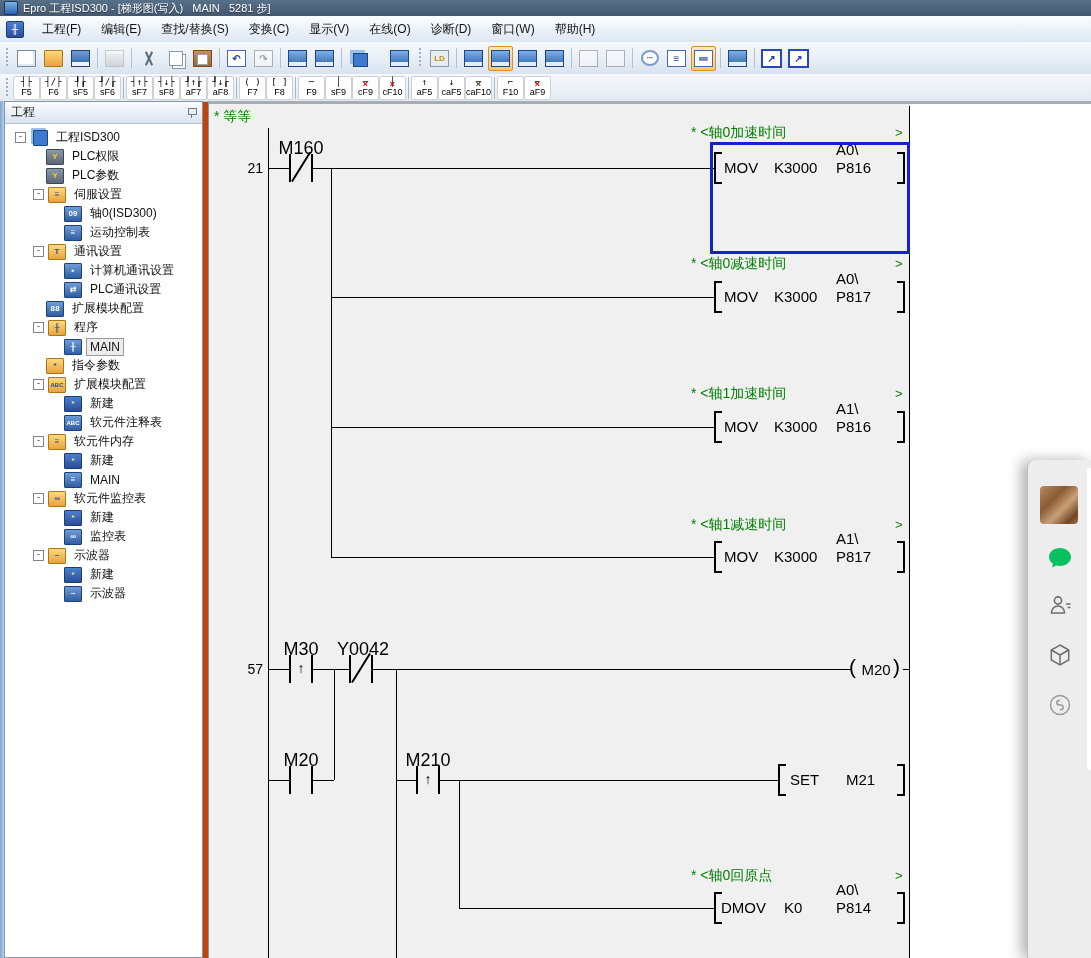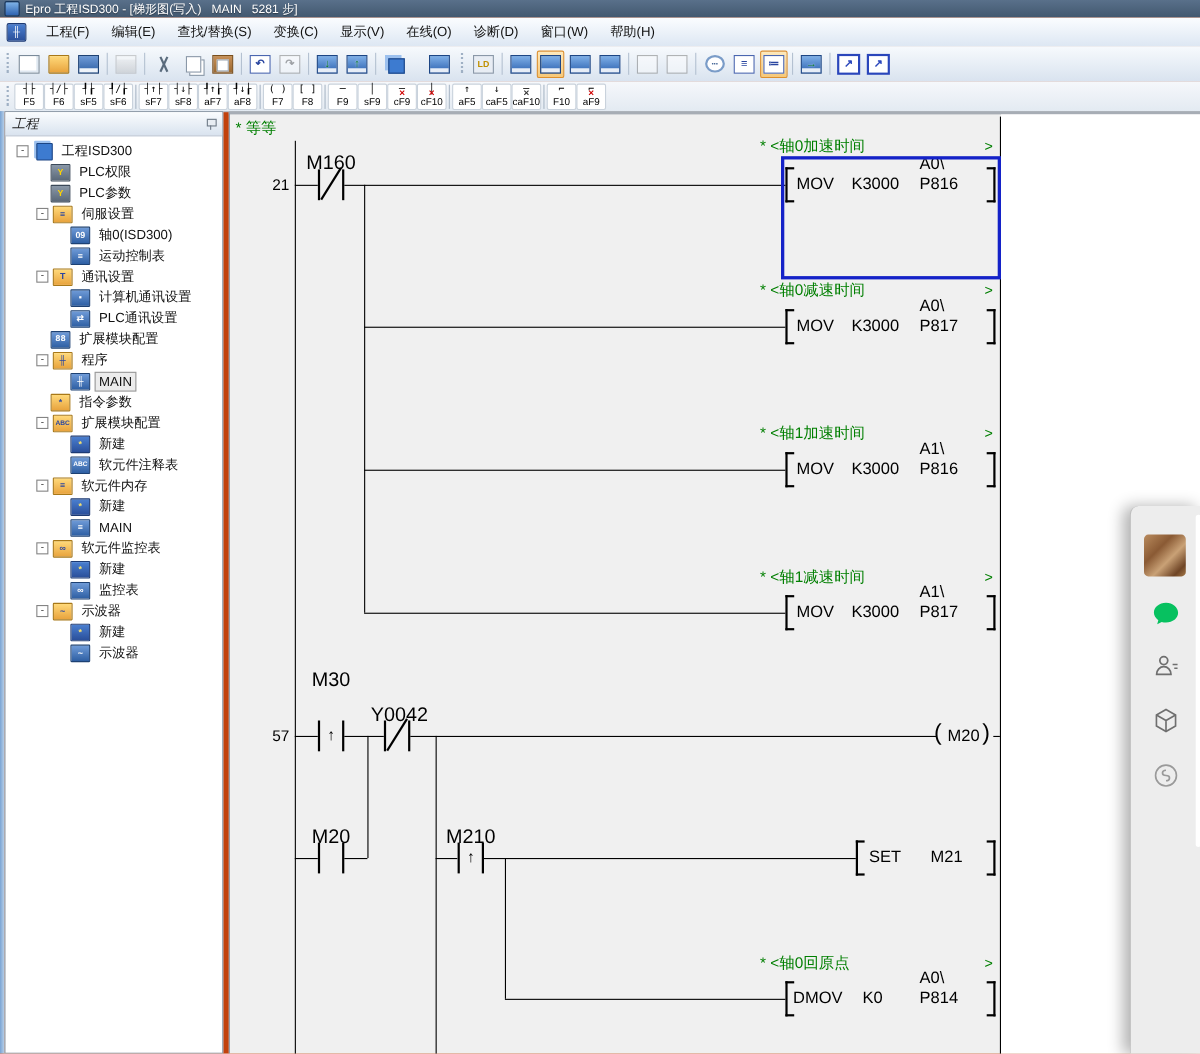--- a/index.html
+++ b/index.html
@@ -53,21 +53,21 @@
   .fkbtn{width:27px;height:24px;background:#fff;border:1px solid #c9d2dc;border-radius:2px;margin:0;display:flex;flex-direction:column;align-items:center;justify-content:center;padding:0;position:relative;}
   .fksym{font-family:"DejaVu Sans Mono",monospace;font-size:9px;line-height:9px;color:#000;white-space:nowrap;}
   .fklab{font-size:9px;line-height:10px;color:#000;}
   .fkx{position:absolute;left:50%;top:3px;transform:translateX(-50%);font-size:9px;line-height:9px;font-weight:bold;}
   .fkx.red{color:#d00000;} .fkx.dark{color:#333;}
 
   
   .leftedge{position:absolute;left:0;top:101px;width:4px;bottom:0;background:linear-gradient(90deg,#7aa4d4,#b9d0e8);}
   .treepanel{position:absolute;left:4px;top:101px;width:199px;bottom:0;background:#fff;border:1px solid #8895a4;box-sizing:border-box;display:flex;flex-direction:column;}
   .treeheader{height:21px;background:linear-gradient(#fafcfe,#d9e3ef);border-bottom:1px solid #b9c4d2;display:flex;align-items:center;font-size:12px;color:#222;padding:0 6px;flex:0 0 auto;}
-  .treeheader .hlabel{flex:1;font-style:italic;}
+  .treeheader .hlabel{flex:1;}
   .pin{width:9px;height:9px;position:relative;}
   .pin::before{content:"";position:absolute;left:1px;top:0;width:7px;height:5px;border:1px solid #6f7b88;background:#e8edf3;}
   .pin::after{content:"";position:absolute;left:4px;top:6px;width:1px;height:4px;background:#6f7b88;}
   .treebody{flex:1;overflow:hidden;padding-top:4px;}
   .trow{height:19px;display:flex;align-items:center;font-size:12px;color:#111;white-space:nowrap;}
   .texp{width:9px;height:9px;border:1px solid #848484;background:#fff;font-size:9px;line-height:7px;text-align:center;margin-right:4px;flex:0 0 auto;color:#333;}
   .tspace{width:13px;flex:0 0 auto;}
   .ticon{width:16px;height:14px;margin-right:4px;flex:0 0 auto;display:flex;align-items:center;justify-content:center;font-size:8px;font-weight:bold;border-radius:1px;}
   .st-proj{background:#3d7bd0;border:1px solid #1c4584;box-shadow:-2px -2px 0 #9cc0ee;color:#fff;width:13px;margin-left:3px;}
   .st-chip{background:linear-gradient(#8a98a8,#5a6878);border:1px solid #3a4858;color:#ffd400;}
@@ -541,21 +541,21 @@
         <span class="btext" style="left:565px;top:444px;">K3000</span>
         <span class="btext" style="left:627px;top:426px;">A1\</span>
         <span class="btext" style="left:627px;top:444px;">P817</span>
       </div>
 
       <div class="selbox"></div>
 
       <div class="rnum" style="left:28px;top:557px;">57</div>
       <div class="hw" style="left:59px;top:565px;width:21px;"></div>
       <div class="ct up" style="left:80px;top:551px;"></div>
-      <div class="devlab" style="left:68px;top:504px;">M30</div>
+      <div class="devlab" style="left:68px;top:535px;">M30</div>
       <div class="hw" style="left:104px;top:565px;width:36px;"></div>
       <div class="ct nc" style="left:140px;top:551px;"></div>
       <div class="devlab" style="left:128px;top:535px;">Y0042</div>
       <div class="hw" style="left:164px;top:565px;width:478px;"></div>
       <div class="vw" style="left:125px;top:565px;height:111px;"></div>
       <div class="vw" style="left:187px;top:565px;height:292px;"></div>
 
       <div>
         <span class="paren" style="left:640px;top:551px;">(</span>
         <span class="btext" style="left:652px;top:557px;width:30px;text-align:center;">M20</span>

